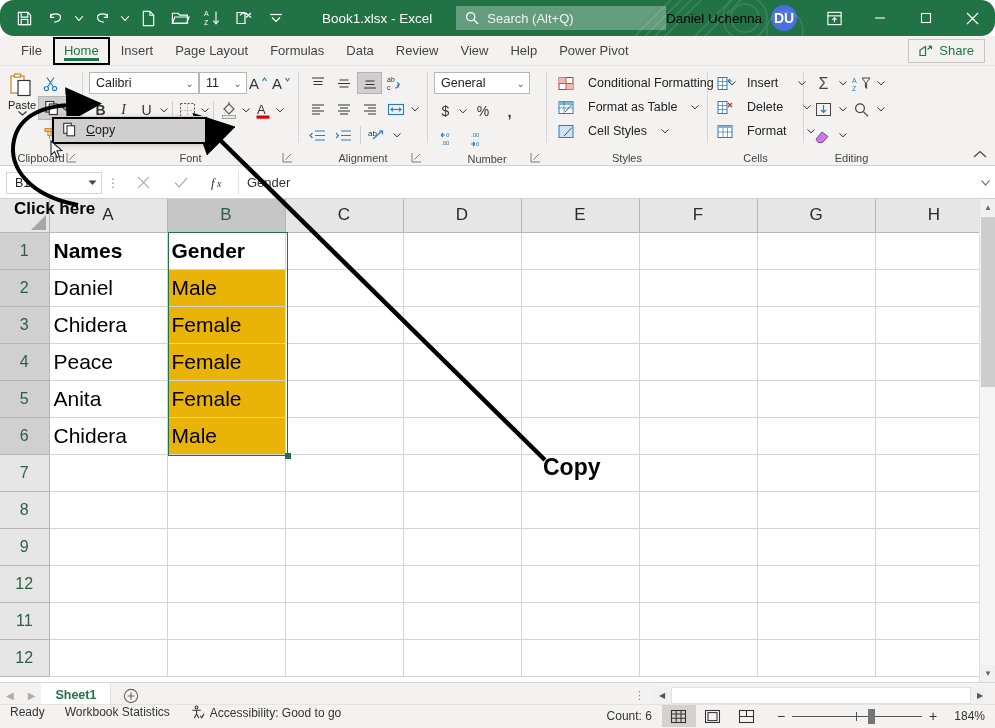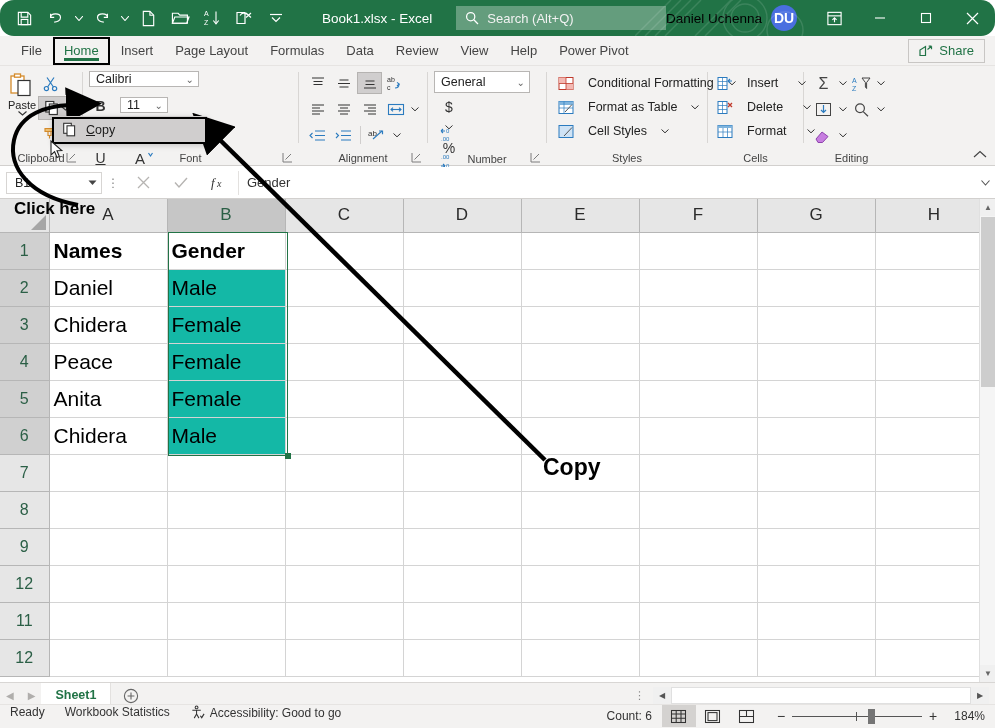--- a/index.html
+++ b/index.html
@@ -99,21 +99,21 @@
   .paste-label { font-size:11px; color:#222; }
   .clip-small { display:flex; flex-direction:column; gap:1px; padding-top:2px; }
   .clip-ico { width:26px; height:22px; display:flex; align-items:center; justify-content:center; }
   .clip-copy-btn {
     width:38px; height:24px; display:flex; align-items:center; justify-content:center; gap:1px;
     background:#d0cece; border:1px solid #b5b3b1;
   }
 
   
   .font-group { width:215px; }
-  .frow { display:flex; align-items:center; gap:10px; height:24px;flex-direction:column; }
+  .frow { display:flex; align-items:center; gap:0; height:24px; }
   .combo {
     background:#fff; border:1px solid #b8b6b4; height:22px; display:flex; align-items:center;
     padding:0 4px 0 6px; font-size:12.5px; color:#222;
   }
   .combo .cv { flex:1; }
   .combo .cc { opacity:.7; font-size:10px; padding-left:4px; }
   .ibtn { width:23px; height:22px; display:flex; align-items:center; justify-content:center; font-size:12px; color:#333; }
   .ibtn.wide { width:30px; }
   .vsep { width:1px; height:18px; background:#d0cecd; margin:0 3px; }
 
@@ -173,21 +173,21 @@
     content:""; position:absolute; right:3px; bottom:2px;
     border-style:solid; border-width:0 0 15px 15px; border-color:transparent transparent #a6a6a6 transparent;
   }
   td.cell {
     border-right:1px solid #d4d4d4; border-bottom:1px solid #d4d4d4;
     height:37px; padding:0 4px; font-size:21px; color:#000;
     font-family:"Liberation Sans",sans-serif; white-space:nowrap; overflow:hidden;
     vertical-align:middle;
   }
   td.cell.bold { font-weight:bold; }
-  td.cell.sel { background:#14b8a6; }
+  td.cell.sel { background:#eab308; }
   td.cell.active { background:#ffffff; }
   .rowhdr.selhdr { background:#d0d0d0; color:#2b5f46; font-weight:normal; }
   .colhdr.selhdr { background:#c6c6c6; color:#2b5f46; }
 
   
   .selbox {
     position:absolute; border:1.6px solid #217346; pointer-events:none;
   }
   .selhandle {
     position:absolute; width:6px; height:6px; background:#217346; pointer-events:none;

